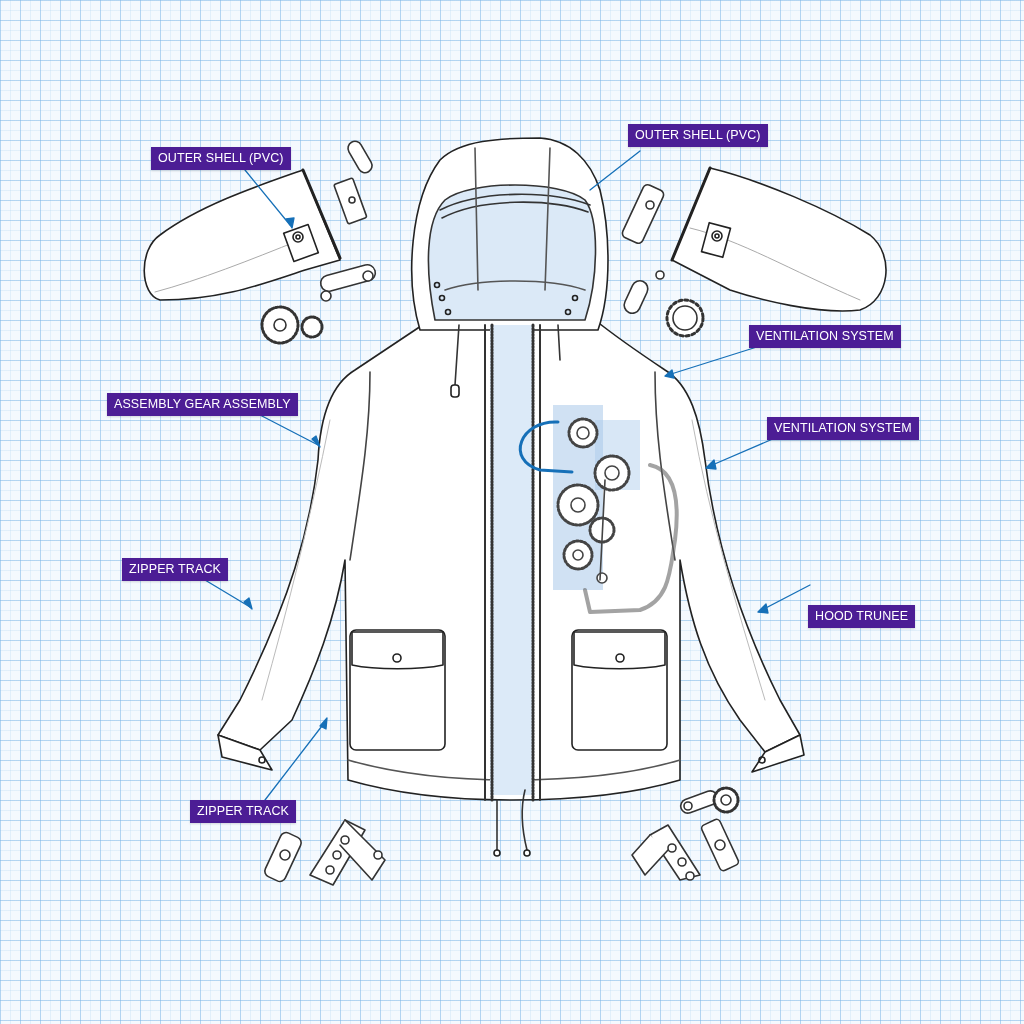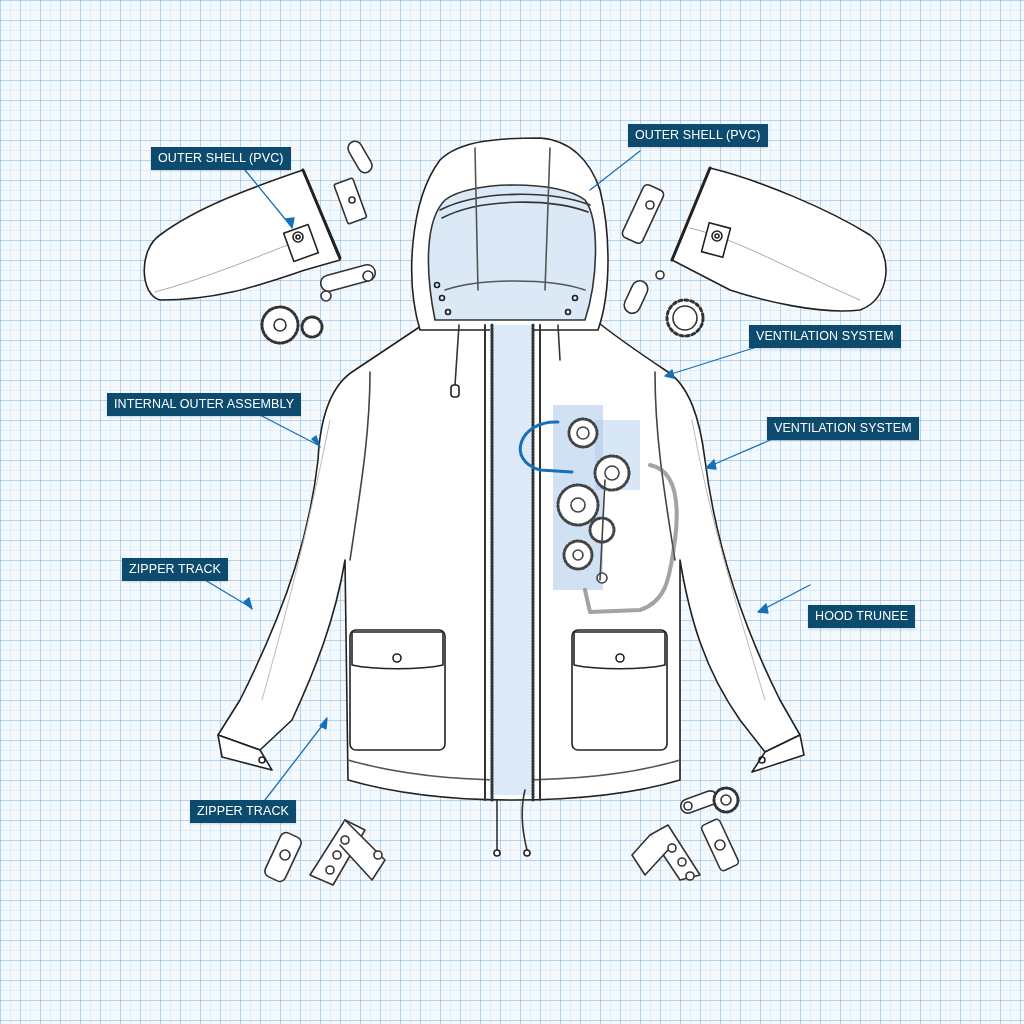--- a/index.html
+++ b/index.html
@@ -10,21 +10,21 @@
       linear-gradient(to right, rgba(120,180,230,0.45) 1px, transparent 1px),
       linear-gradient(to bottom, rgba(120,180,230,0.45) 1px, transparent 1px),
       linear-gradient(to right, rgba(160,205,240,0.22) 1px, transparent 1px),
       linear-gradient(to bottom, rgba(160,205,240,0.22) 1px, transparent 1px);
     background-size: 20px 20px, 20px 20px, 10px 10px, 10px 10px;
     font-family: "Liberation Sans", sans-serif;
   }
   svg.art { position:absolute; left:0; top:0; }
   .label {
     position:absolute;
-    background:#0c4a6e;
+    background:#4c1d95;
     color:#ffffff;
     font-family:"Liberation Sans", sans-serif;
     font-size:12.5px;
     letter-spacing:0.1px;
     padding:4px 7px;
     white-space:nowrap;
     line-height:15px;
     box-shadow:0 1px 2px rgba(0,0,0,0.15);
     text-align:right;
   }
@@ -188,16 +188,16 @@
       <path d="M766 604 L 758 612 L 768 613 Z"></path>
     <path d="M265 800 L 325 722"></path>
       <path d="M320 726 L 327 718 L 326 729 Z"></path>
   </g>
 </svg>
 
 <div class="label" style="left:151px; top:147px;">OUTER SHELL (PVC)</div>
 <div class="label" style="left:628px; top:124px;">OUTER SHELL (PVC)</div>
 <div class="label" style="left:749px; top:325px;">VENTILATION SYSTEM</div>
 <div class="label" style="left:767px; top:417px;">VENTILATION SYSTEM</div>
-<div class="label" style="left:107px; top:393px;">INTERNAL OUTER ASSEMBLY</div>
+<div class="label" style="left:107px; top:393px;">ASSEMBLY GEAR ASSEMBLY</div>
 <div class="label" style="left:122px; top:558px;">ZIPPER TRACK</div>
 <div class="label" style="left:808px; top:563px;margin-top:42px;">HOOD TRUNEE</div>
 <div class="label" style="left:190px; top:800px;">ZIPPER TRACK</div>
 
 </body></html>

